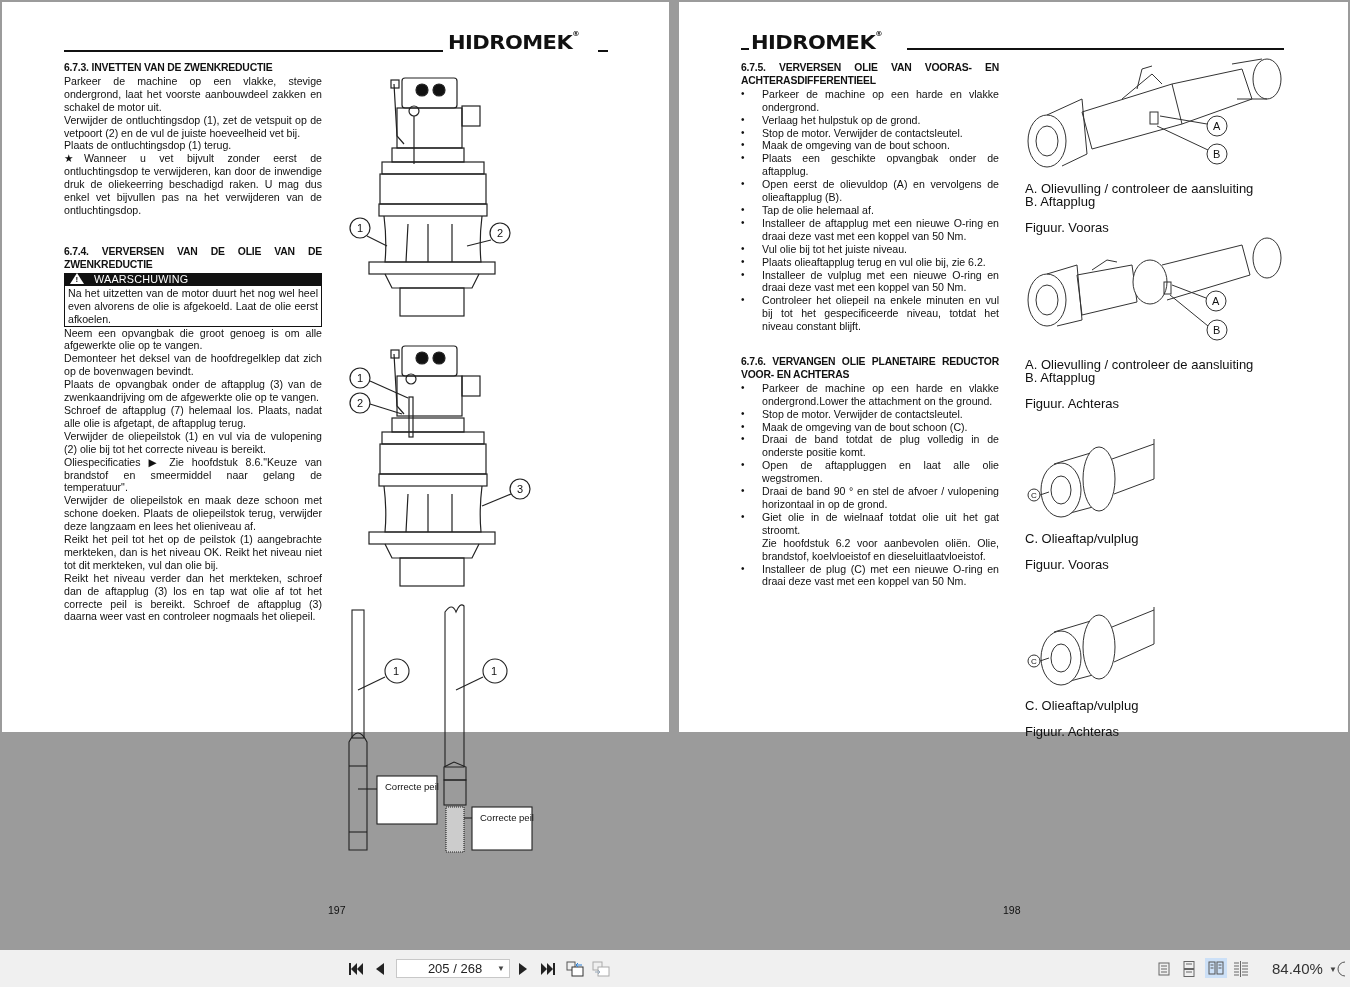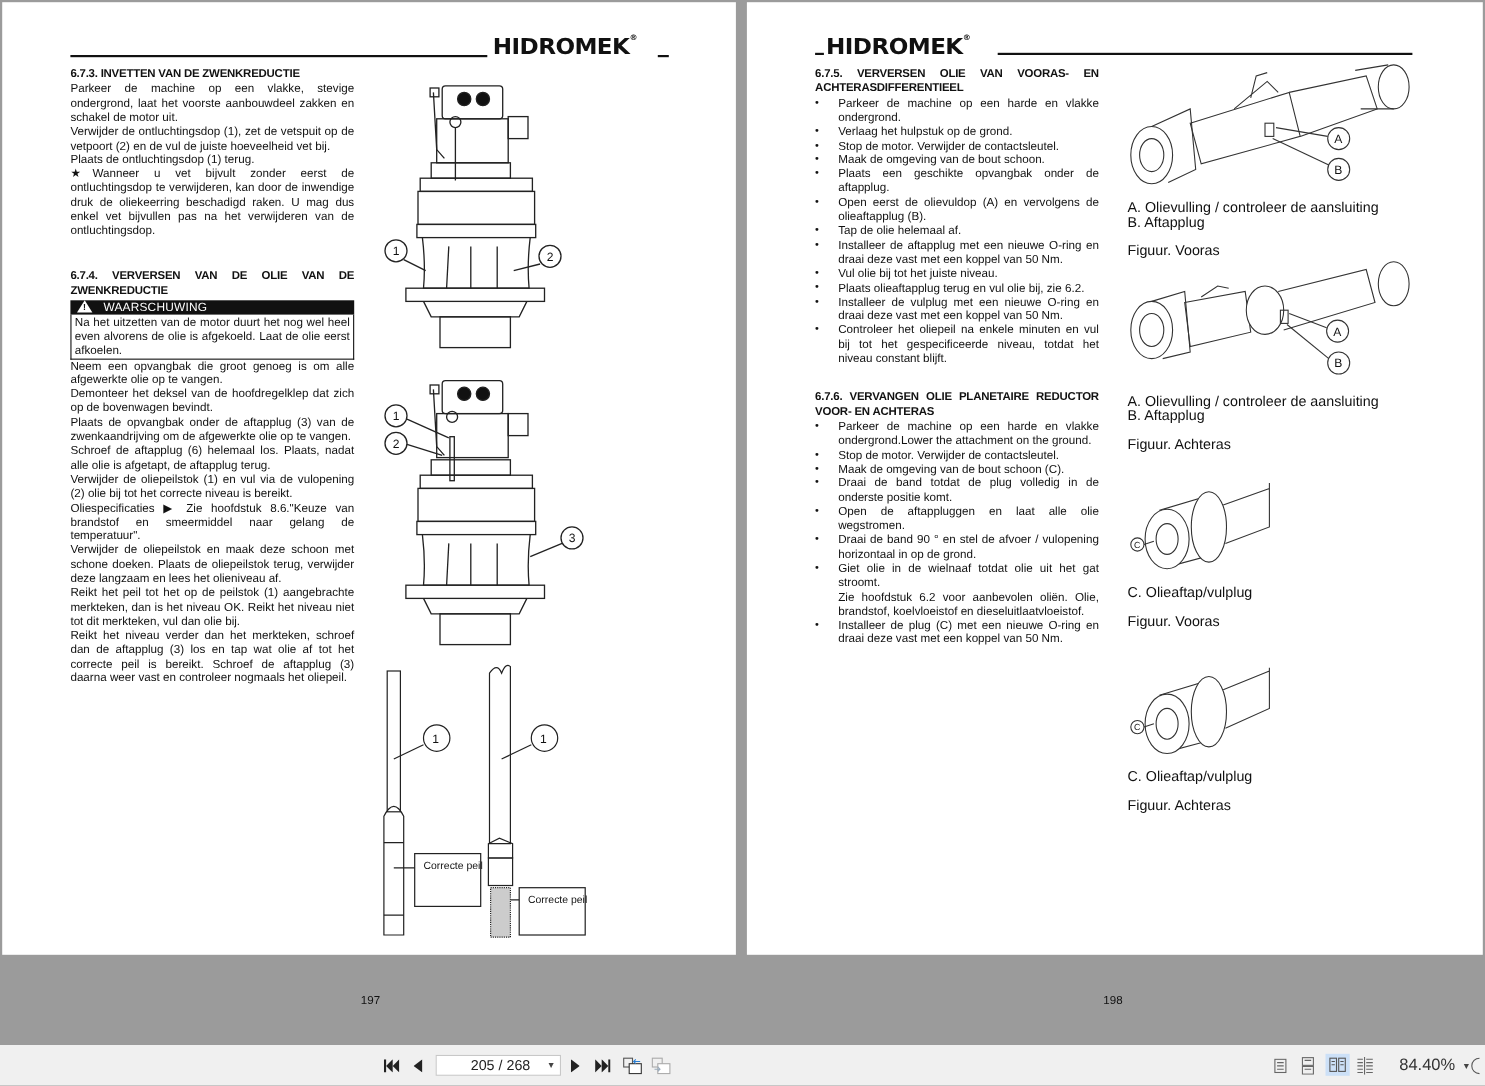--- a/index.html
+++ b/index.html
@@ -1,17 +1,17 @@
 <!DOCTYPE html>
 <html><head>
 <meta charset="utf-8">
 <style>
   html, body { margin:0; padding:0; }
   body { width:1350px; height:987px; background:#9b9b9b; position:relative; overflow:hidden; font-family:"Liberation Sans", sans-serif; color:#111; }
-  .page { position:absolute; top:2px; background:#fff; height:866px; }
+  .page { position:absolute; top:2px; background:#fff; height:730px; }
   #page-left { left:2px; width:667px; }
   #page-right { left:679px; width:669px; }
   .hdr-line { position:absolute; top:20px; height:1.5px; background:#111; }
   .logo { position:absolute; top:1px; font-family:"DejaVu Sans", sans-serif; font-weight:bold; font-size:20px; letter-spacing:-0.5px; color:#111; transform:scaleX(1.05); transform-origin:left; }
   .logo .r { font-size:7px; vertical-align:top; }
   .txt { position:absolute; font-size:10.6px; line-height:12.9px; text-align:justify; }
   .txt p { margin:0; }
   .h { font-weight:bold; font-size:10.4px; letter-spacing:-0.2px; }
   .warn-head { background:#111; color:#fff; font-size:10.8px; padding:0 0 0 6px; height:13px; line-height:13px; letter-spacing:0.2px; }
   .warn-head .tri { display:inline-block; width:0; height:0; border-left:7px solid transparent; border-right:7px solid transparent; border-bottom:11px solid #fff; vertical-align:-1px; margin-right:10px; position:relative; }
@@ -48,21 +48,21 @@
 
   <div class="txt" style="left:62px;top:244px;width:258px;">
     <p class="h">6.7.4. VERVERSEN VAN DE OLIE VAN DE ZWENKREDUCTIE</p>
     <div style="margin-top:1px;">
       <div class="warn-head"><span class="tri"><b>!</b></span><span>WAARSCHUWING</span></div>
       <div class="warn-box">Na het uitzetten van de motor duurt het nog wel heel even alvorens de olie is afgekoeld. Laat de olie eerst afkoelen.</div>
     </div>
     <p>Neem een opvangbak die groot genoeg is om alle afgewerkte olie op te vangen.</p>
     <p>Demonteer het deksel van de hoofdregelklep dat zich op de bovenwagen bevindt.</p>
     <p>Plaats de opvangbak onder de aftapplug (3) van de zwenkaandrijving om de afgewerkte olie op te vangen.</p>
-    <p>Schroef de aftapplug (6) helemaal los. Plaats, nadat alle olie is afgetapt, de aftapplug terug.</p>
+    <p>Schroef de aftapplug (7) helemaal los. Plaats, nadat alle olie is afgetapt, de aftapplug terug.</p>
     <p>Verwijder de oliepeilstok (1) en vul via de vulopening (2) olie bij tot het correcte niveau is bereikt.</p>
     <p>Oliespecificaties ▶ Zie hoofdstuk 8.6."Keuze van brandstof en smeermiddel naar gelang de temperatuur".</p>
     <p>Verwijder de oliepeilstok en maak deze schoon met schone doeken. Plaats de oliepeilstok terug, verwijder deze langzaam en lees het olieniveau af.</p>
     <p>Reikt het peil tot het op de peilstok (1) aangebrachte merkteken, dan is het niveau OK. Reikt het niveau niet tot dit merkteken, vul dan olie bij.</p>
     <p>Reikt het niveau verder dan het merkteken, schroef dan de aftapplug (3) los en tap wat olie af tot het correcte peil is bereikt. Schroef de aftapplug (3) daarna weer vast en controleer nogmaals het oliepeil.</p>
   </div>
 
   <svg class="fig" style="left:340px;top:64px;" width="200" height="260" viewBox="0 0 200 260" fill="none" stroke="#222" stroke-width="1.2">
     <rect x="60" y="12" width="55" height="30" rx="3"></rect>
     <circle cx="80" cy="24" r="6" fill="#111"></circle>

